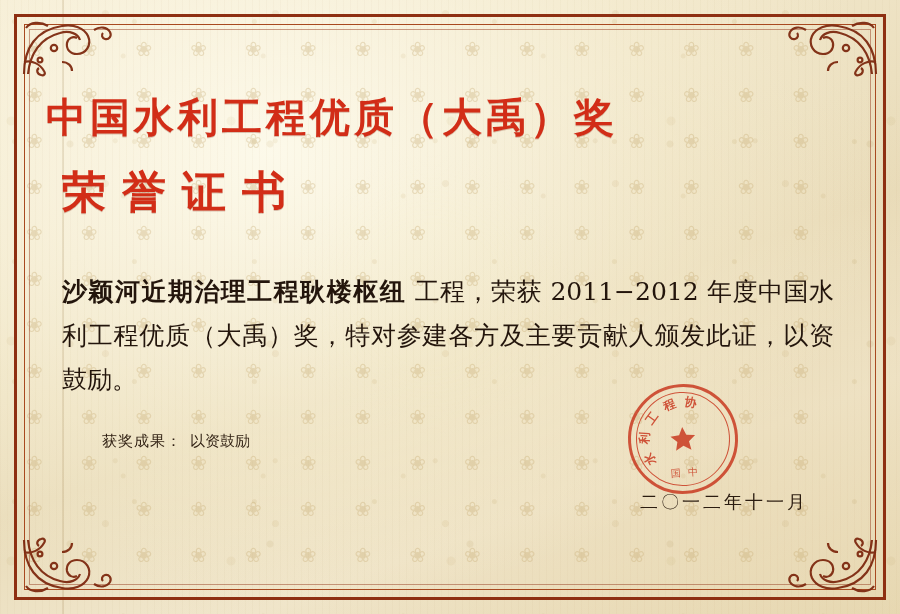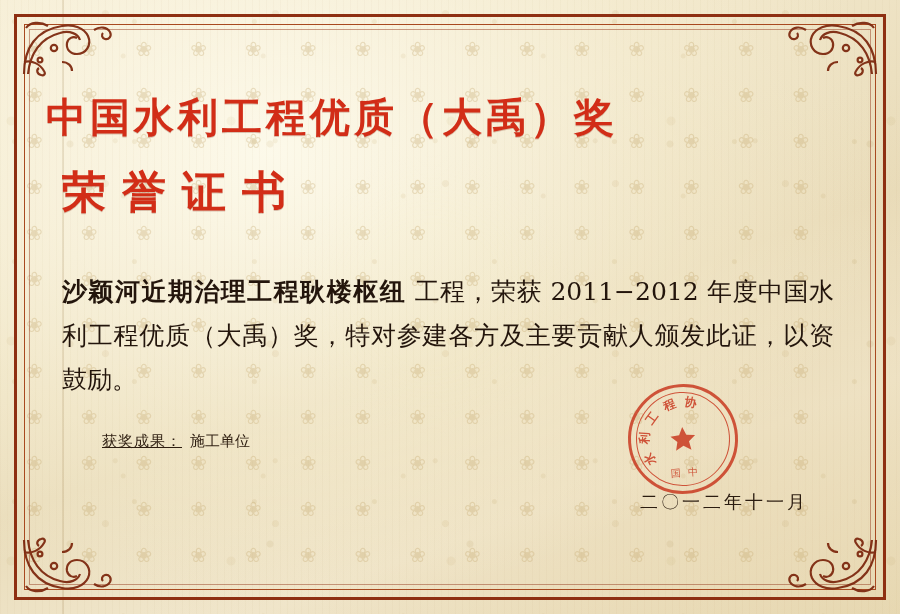--- a/index.html
+++ b/index.html
@@ -130,21 +130,21 @@
   }
 
   .fields {
     margin: 26px 0 0 56px;
     font-family: "DejaVu Serif", "Liberation Serif", serif;
     font-size: 15px;
     line-height: 26px;
     color: #2d1d10;
   }
   .field-row { white-space: nowrap; }
-  .field-label { letter-spacing: 1px; text-decoration: underline; }
+  .field-label { letter-spacing: 1px; }
   .field-value { margin-left: 8px; }
 
   .date {
     position: absolute;
     right: 46px;
     bottom: 54px;
     font-family: "DejaVu Serif", "Liberation Serif", serif;
     font-size: 18px;
     letter-spacing: 3px;
     color: #2b1c10;
@@ -265,21 +265,21 @@
       <div class="title-main">中国水利工程优质（大禹）奖</div>
       <div class="title-sub">荣誉证书</div>
     </div>
 
     <p class="body-text">
       <span class="project">沙颖河近期治理工程耿楼枢纽</span><span> 工程，荣获 2011−2012 年度中国水利工程优质（大禹）奖，特对参建各方及主要贡献人颁发此证，以资鼓励。</span>
     </p>
 
     <div class="fields">
       <div class="field-row">
-        <span class="field-label">获奖成果：</span><span class="field-value">施工单位</span>
+        <span class="field-label">获奖成果：</span><span class="field-value">以资鼓励</span>
       </div>
     </div>
 
     <div class="seal">
       <div class="ring-in"></div>
       <div class="star">
         <svg viewBox="0 0 24 24" fill="currentColor">
           <path d="M12 1.6l3.1 6.9 7.5.8-5.6 5 1.6 7.4L12 17.9 5.4 21.7 7 14.3l-5.6-5 7.5-.8z"></path>
         </svg>
       </div>

